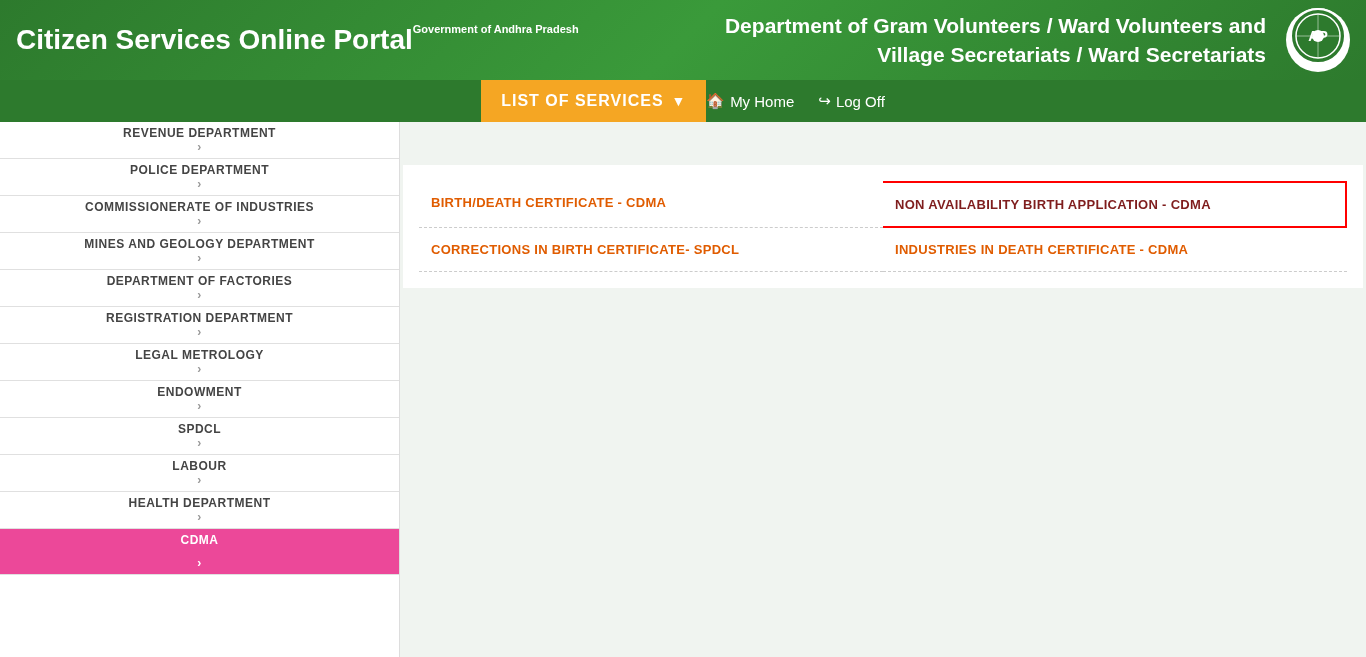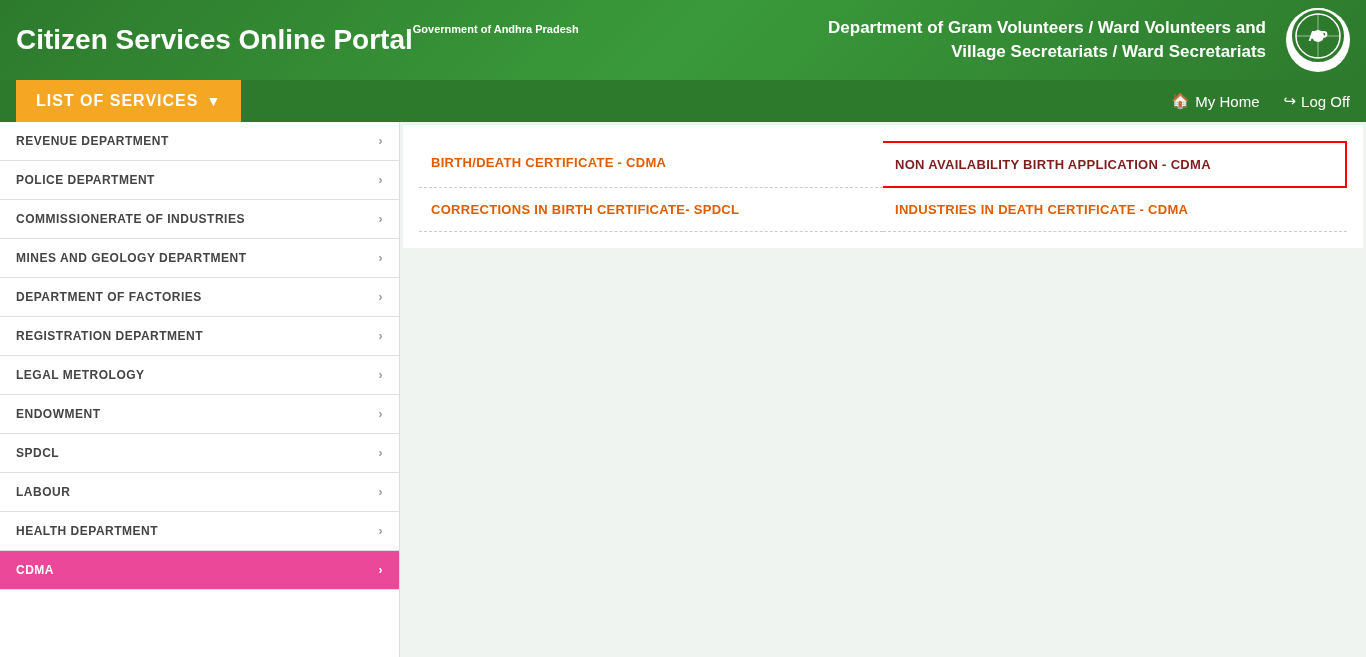--- a/index.html
+++ b/index.html
@@ -36,21 +36,21 @@
       font-size: 11px;
       font-weight: bold;
     }
     .header-right {
       display: flex;
       align-items: center;
       gap: 20px;
     }
     .header-dept {
       color: #fff;
-      font-size: 17px;
+      font-size: 21px;
       font-weight: bold;
       text-align: right;
       line-height: 1.4;
     }
     .header-logo {
       width: 64px;
       height: 64px;
       border-radius: 50%;
       background: #fff;
       display: flex;
@@ -59,21 +59,21 @@
       font-size: 28px;
       color: #0c4a6e;
       flex-shrink: 0;
     }
 
     
     .navbar {
       background: #2d7a2d;
       display: flex;
       align-items: center;
-      justify-content: space-between;
+      justify-content: center;
       padding: 16px 16px;
       height: 42px;
     }
     .list-services-btn {
       background: #f5a623;
       color: #fff;
       font-size: 16px;
       font-weight: bold;
       letter-spacing: 1px;
       border: none;
@@ -114,47 +114,49 @@
       width: 400px;
       background: #fff;
       border-right: 1px solid #ddd;
       overflow-y: auto;
       flex-shrink: 0;
     }
     .sidebar-item {
       display: flex;
       align-items: center;
       justify-content: space-between;
-      padding: 12px 16px;
+      padding: 4px 16px;
       border-bottom: 1px solid #e0e0e0;
       cursor: pointer;
       font-size: 12px;
       font-weight: bold;
       color: #444;
       letter-spacing: 0.5px;
       text-transform: uppercase;
+      flex-direction: column;
     }
     .sidebar-item.active {
       background: #ec4899;
       color: #fff;
       gap: 9px;
     }
     .sidebar-item .arrow {
       font-size: 12px;
       color: #999;
     }
     .sidebar-item.active .arrow {
       color: #fff;
     }
 
     
     .content-area {
       flex: 1;
       background: #f0f4f0;
       padding: 3px;
+      margin-top: 40px;
     }
     .services-grid {
       background: #fff;
       margin: 0;
       padding: 16px;
       display: grid;
       grid-template-columns: 1fr 1fr;
       gap: 0;
     }
     .service-link {

